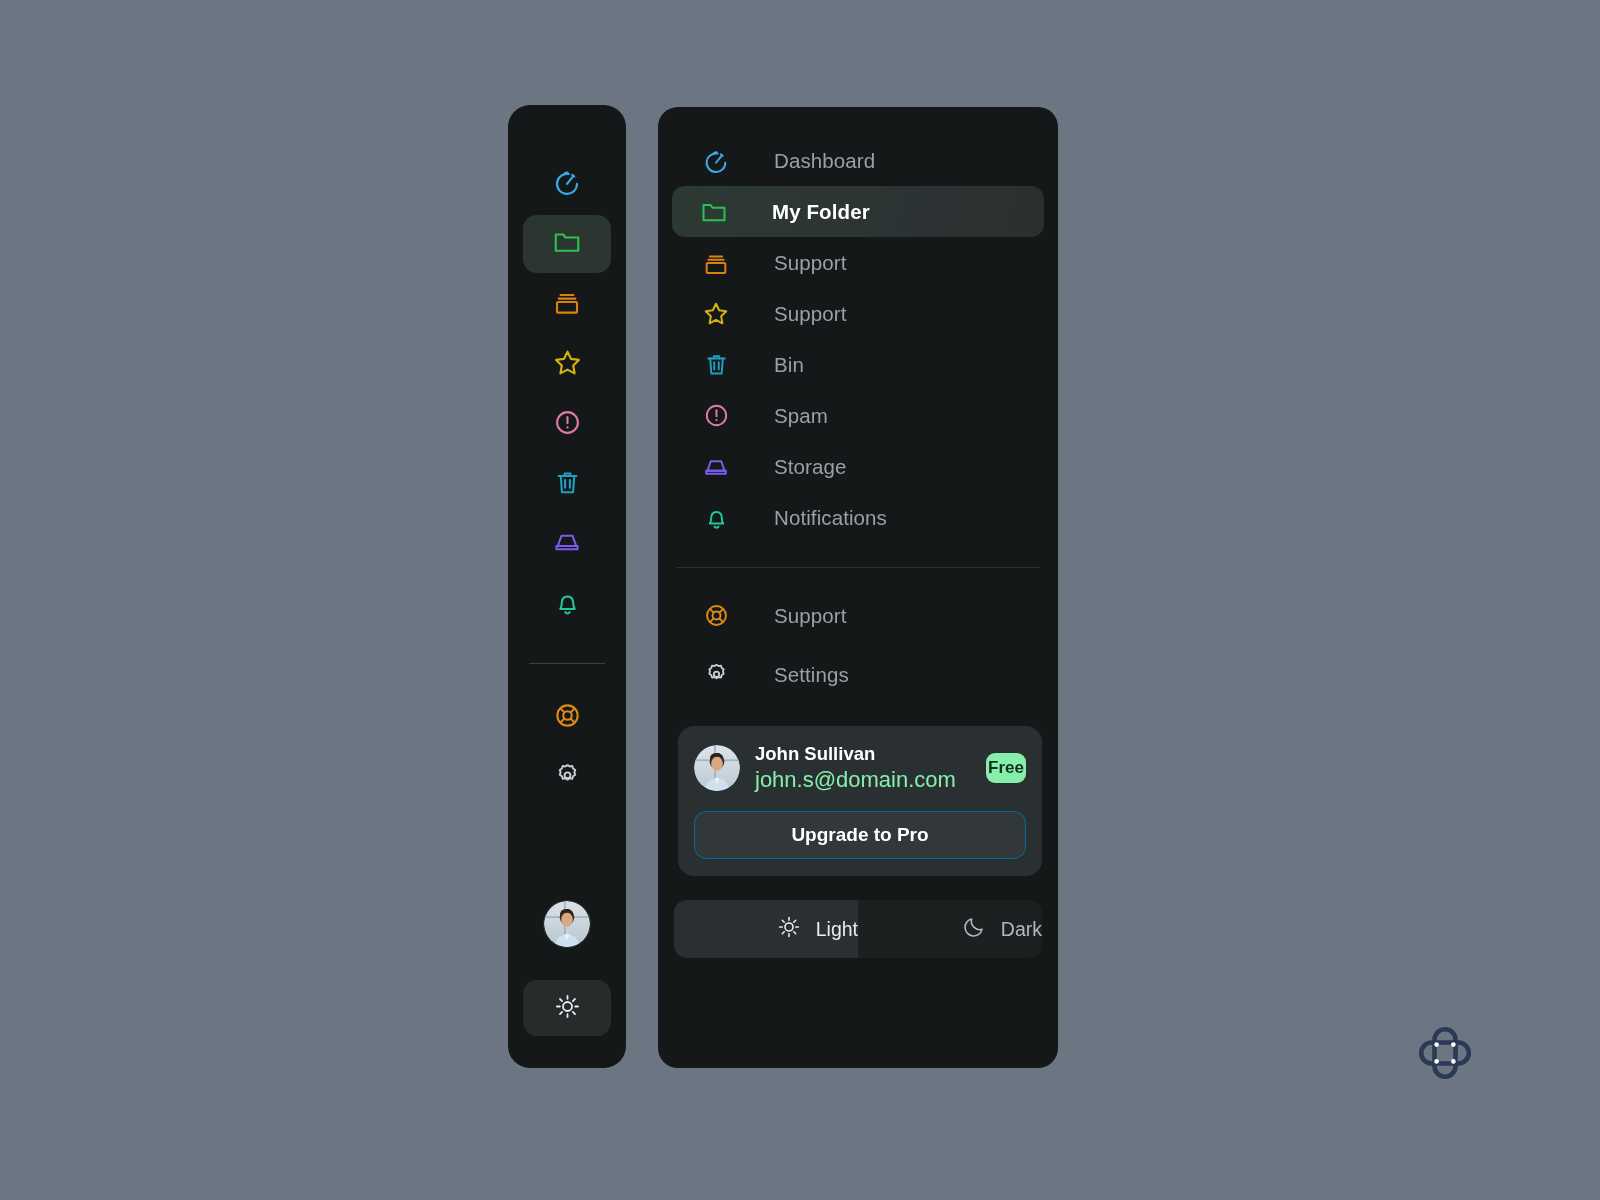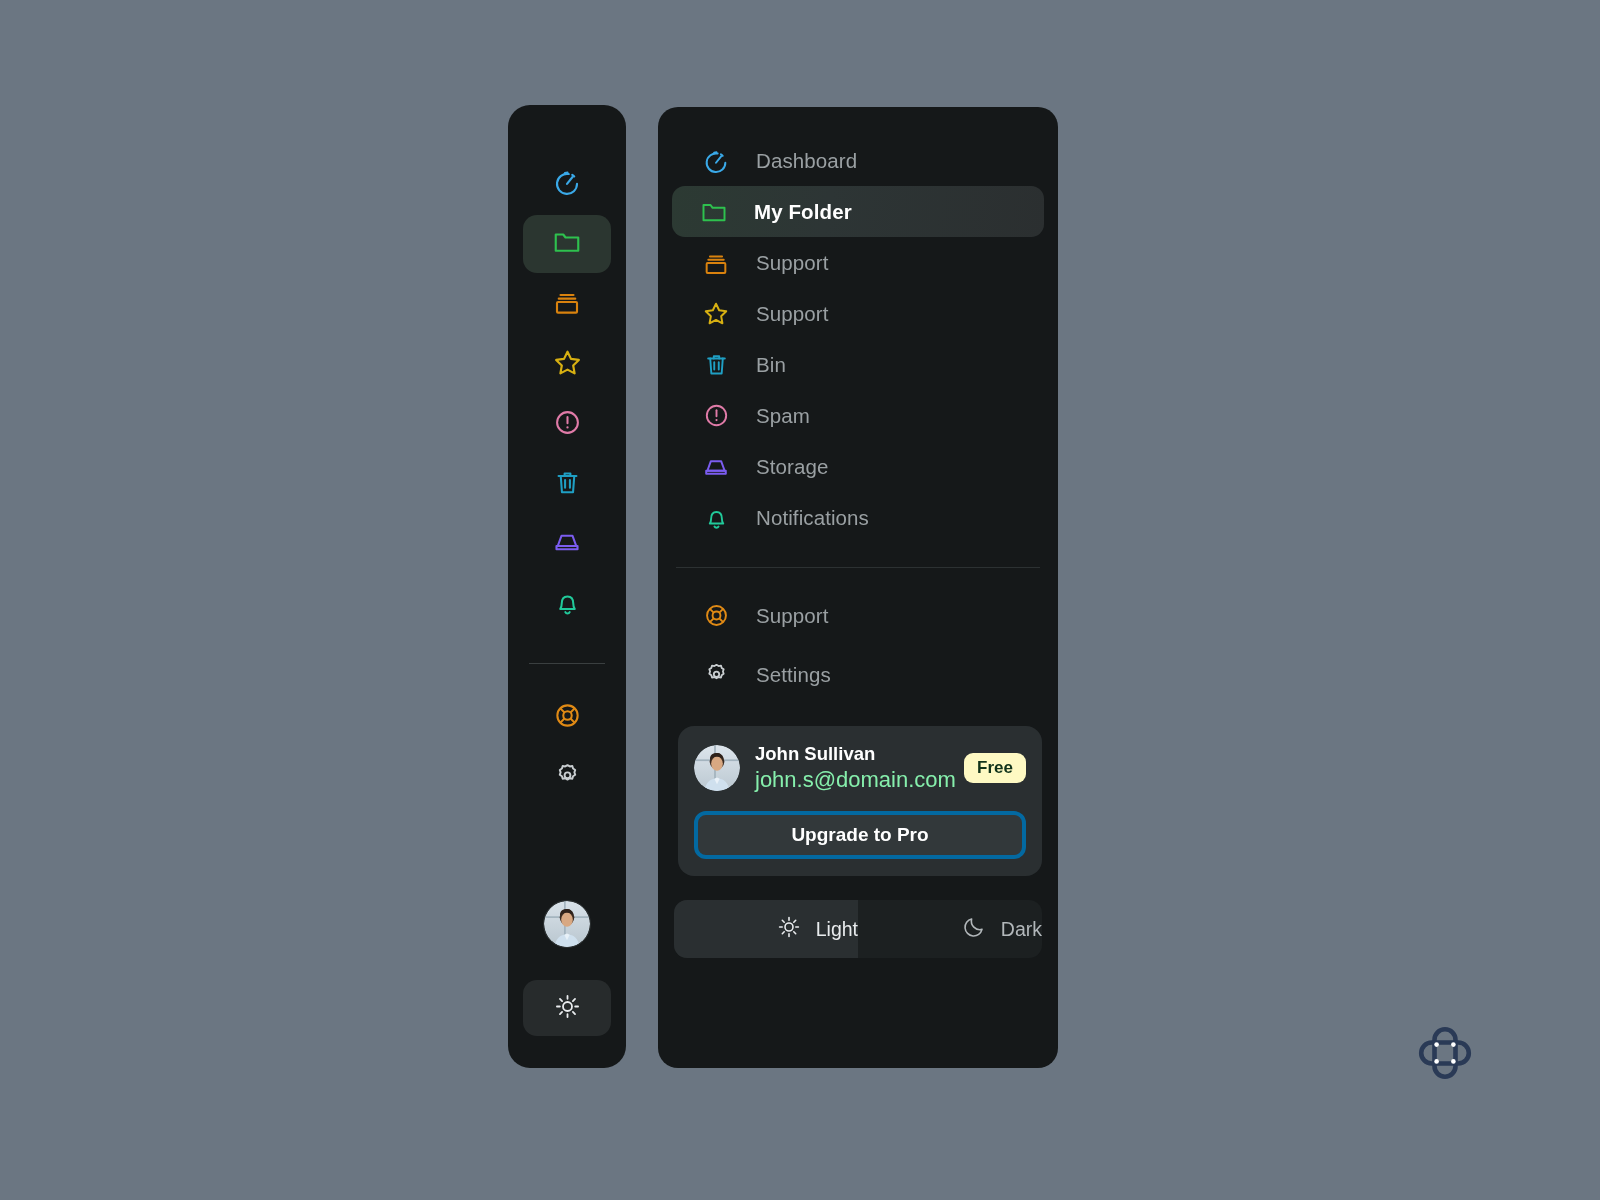--- a/index.html
+++ b/index.html
@@ -62,21 +62,21 @@
     border-radius: 20px;
     padding: 28px 14px 0 14px;
     display: flex; flex-direction: column;
   }
   .nav-item {
     display: flex; align-items: center;
     height: 51px;
     padding-left: 30px;
     border-radius: 13px;
     cursor: pointer;
-    gap: 26px;
+    gap: 44px;
   }
   .nav-item .ic { width: 28px; height: 28px; display:flex; align-items:center; justify-content:center; flex: 0 0 28px; }
   .nav-label {
     color: #9aa0a3;
     font-size: 20.5px;
     letter-spacing: 0.1px;
   }
   .nav-item.active {
     background: linear-gradient(100deg, #2c3a33 0%, #2d3535 42%, #2b2f30 100%);
     padding-left: 28px;
@@ -97,31 +97,31 @@
   }
   .user-row { display: flex; align-items: center; gap: 15px; }
   .user-avatar {
     width: 46px; height: 46px; border-radius: 50%;
     overflow: hidden; flex: 0 0 46px;
   }
   .user-meta { flex: 1 1 auto; min-width: 0; }
   .user-name { color: #fff; font-size: 18.5px; font-weight: bold; line-height: 1.28; }
   .user-mail { color: #86efac; font-size: 22px; line-height: 1.3; }
   .badge-free {
-    background: #fef9c3; color: #10331a;
+    background: #86efac; color: #10331a;
     font-size: 17px; font-weight: bold;
-    padding: 5px 13px; border-radius: 9px;
+    padding: 5px 2px; border-radius: 9px;
     flex: 0 0 auto;
   }
   .upgrade-btn {
     margin-top: 17px;
     height: 48px; width: 100%;
     border-radius: 12px;
     background: #32383a;
-    border: 4px solid #0369a1;
+    border: 1px solid #0369a1;
     color: #ffffff; font-size: 19px; font-weight: bold;
     display: flex; align-items: center; justify-content: center;
     cursor: pointer;
     font-family: "Liberation Sans", sans-serif;
   }
 
   
   .theme-switch {
     margin: 24px 2px 26px 2px;
     height: 58px;

